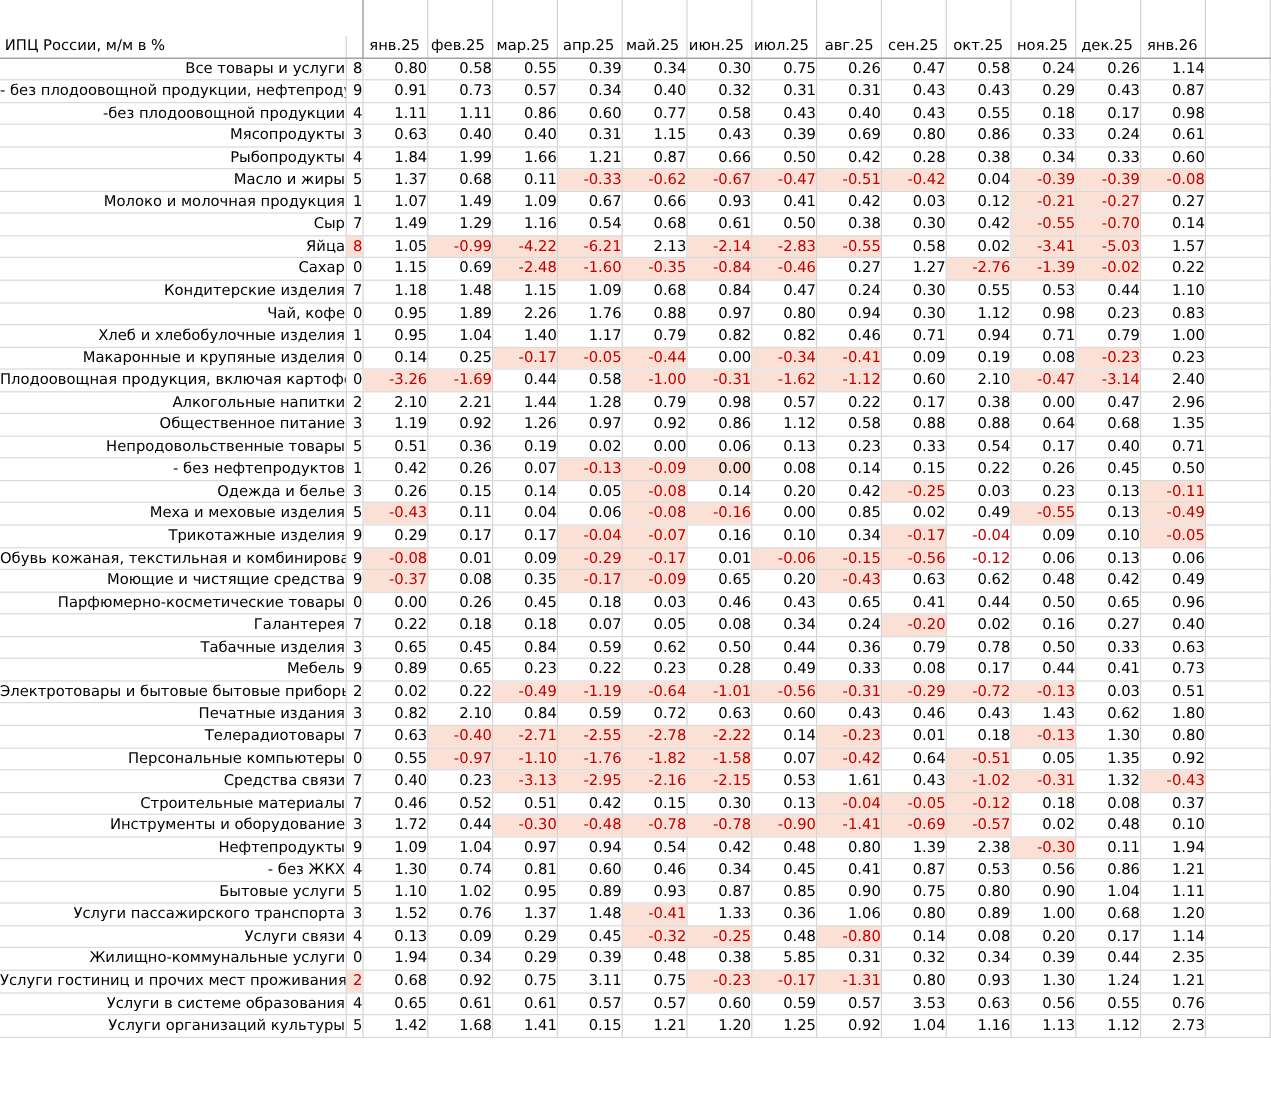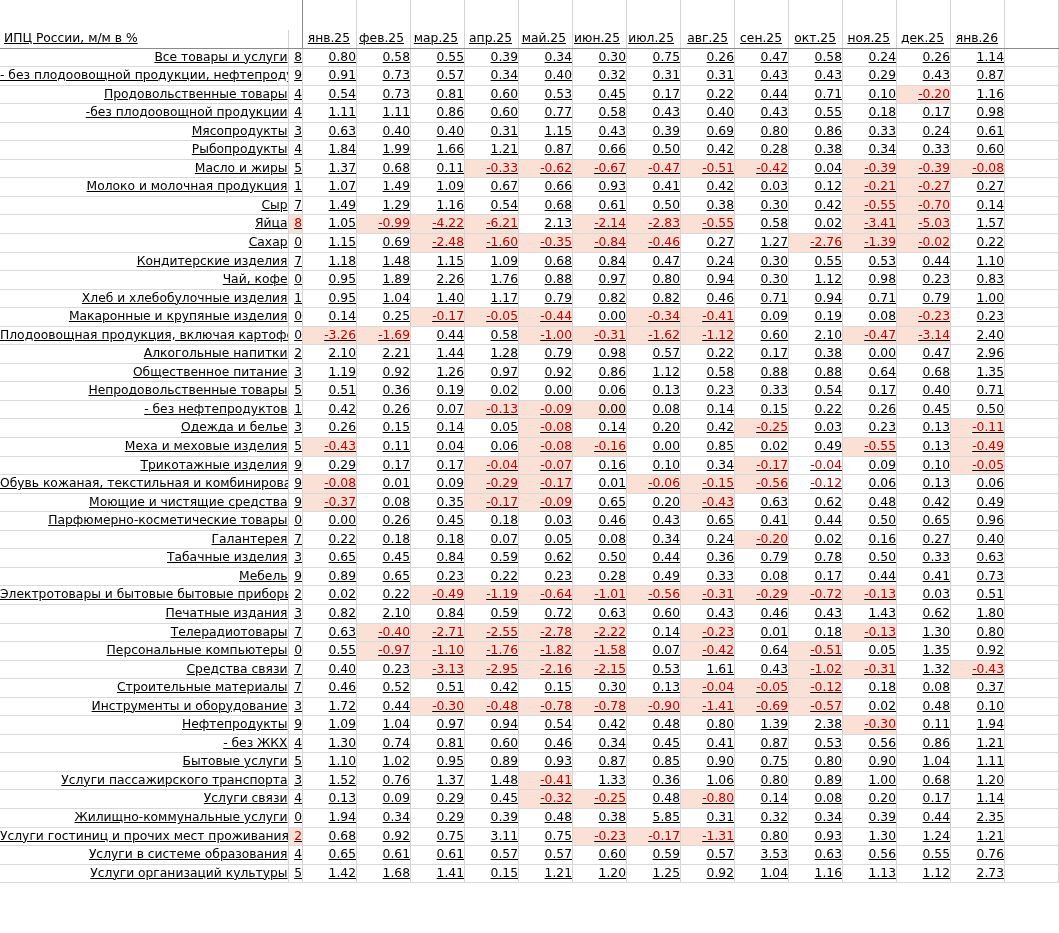--- a/index.html
+++ b/index.html
@@ -3,21 +3,21 @@
 <meta charset="utf-8">
 <title>ИПЦ России, м/м в %</title>
 <style>
   html,body{margin:0;padding:0;background:#ffffff;}
   body{
     width:1059px;height:933px;overflow:hidden;
     font-family:"DejaVu Sans","Liberation Sans",sans-serif;
     font-size:12.3px;color:#000;
     -webkit-font-smoothing:antialiased;
   }
-  #sheet{position:relative;width:1059px;height:933px;text-decoration:underline;}
+  #sheet{position:relative;width:1059px;height:933px;}
   table.grid{
     border-collapse:collapse;
     table-layout:fixed;
     width:1059px;
     margin:0;padding:0;
   }
   table.grid td,table.grid th{
     padding:0;margin:0;
     height:17.55px;
     line-height:17.55px;
@@ -151,38 +151,20 @@
           <td class="num bold">0.31</td>
           <td class="num bold">0.31</td>
           <td class="num bold">0.43</td>
           <td class="num bold">0.43</td>
           <td class="num bold">0.29</td>
           <td class="num bold">0.43</td>
           <td class="num bold">0.87</td>
           <td class="num tail"></td>
         </tr>
         <tr>
-          <td class="lbl i2 bold">Продовольственные товары</td>
-          <td class="cut">4</td>
-          <td class="num bold">0.54</td>
-          <td class="num bold">0.73</td>
-          <td class="num bold">0.81</td>
-          <td class="num bold">0.60</td>
-          <td class="num bold">0.53</td>
-          <td class="num bold">0.45</td>
-          <td class="num bold">0.17</td>
-          <td class="num bold">0.22</td>
-          <td class="num bold">0.44</td>
-          <td class="num bold">0.71</td>
-          <td class="num bold">0.10</td>
-          <td class="num bold neg hl">-0.20</td>
-          <td class="num bold">1.16</td>
-          <td class="num tail"></td>
-        </tr>
-        <tr>
           <td class="lbl i1 bold">-без плодоовощной продукции</td>
           <td class="cut">4</td>
           <td class="num bold">1.11</td>
           <td class="num bold">1.11</td>
           <td class="num bold">0.86</td>
           <td class="num bold">0.60</td>
           <td class="num bold">0.77</td>
           <td class="num bold">0.58</td>
           <td class="num bold">0.43</td>
           <td class="num bold">0.40</td>

